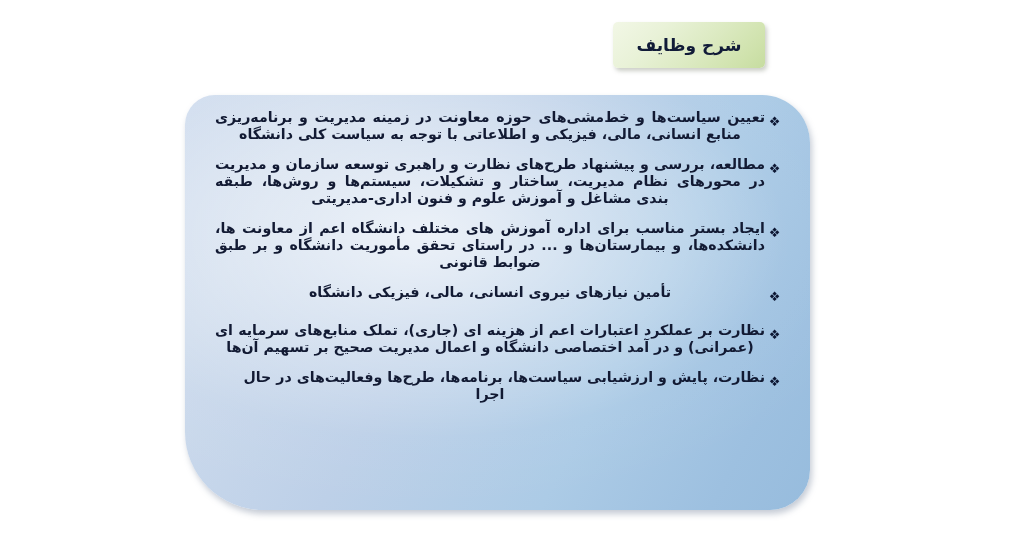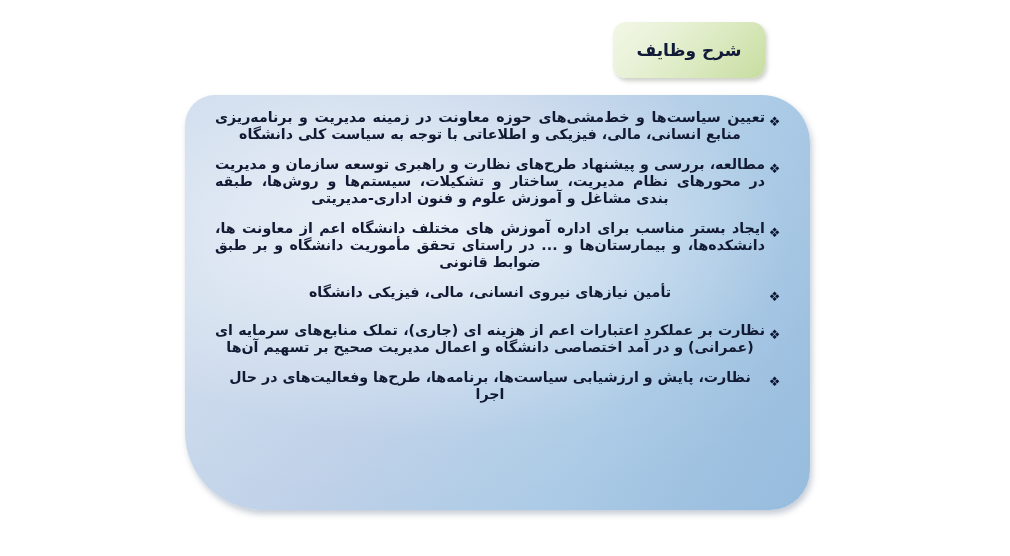--- a/index.html
+++ b/index.html
@@ -15,22 +15,22 @@
     overflow: hidden;
     font-family: "DejaVu Sans", "Liberation Sans", sans-serif;
   }
 
   
   .title-box {
     position: absolute;
     left: 613px;
     top: 22px;
     width: 152px;
-    height: 56px;
-    border-radius: 13px;
+    height: 46px;
+    border-radius: 5px;
     background: linear-gradient(135deg,
                 #f2f7e6 0%,
                 #e9f2d8 28%,
                 #dceac2 58%,
                 #cfe2ac 85%,
                 #c6dca0 100%);
     box-shadow: 2px 3px 4px rgba(120,130,110,0.38);
     display: flex;
     align-items: center;
     justify-content: center;
@@ -105,21 +105,21 @@
     font-size: 14.2px;
     font-weight: bold;
     line-height: 17px;
     color: #121a33;
     text-align: justify;
     text-align-last: center;
     direction: rtl;
     padding-left: 4px;
   }
   .bullet-item.single .bullet-text {
-    text-align: center;
+    text-align: right;
     text-align-last: center;
   }
 </style>
 </head>
 <body>
 
 <div class="title-box">
   <span class="title-text">شرح وظایف</span>
 </div>
 

